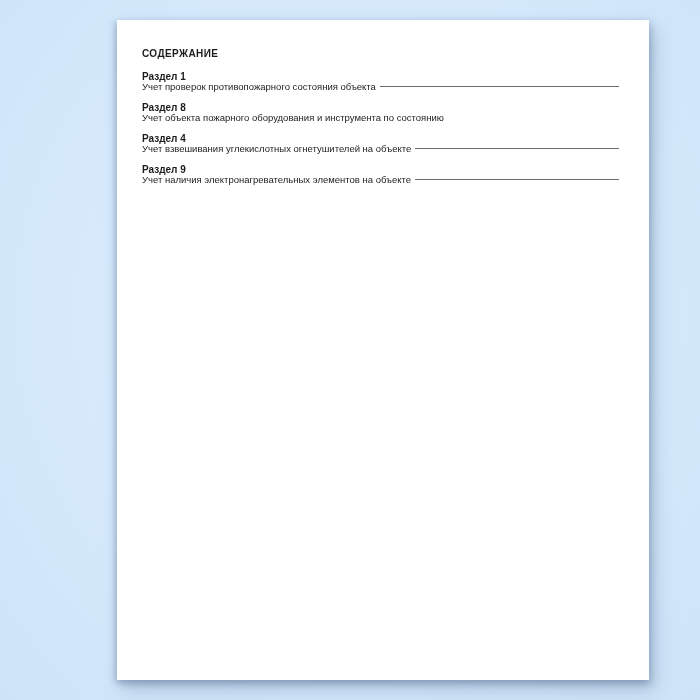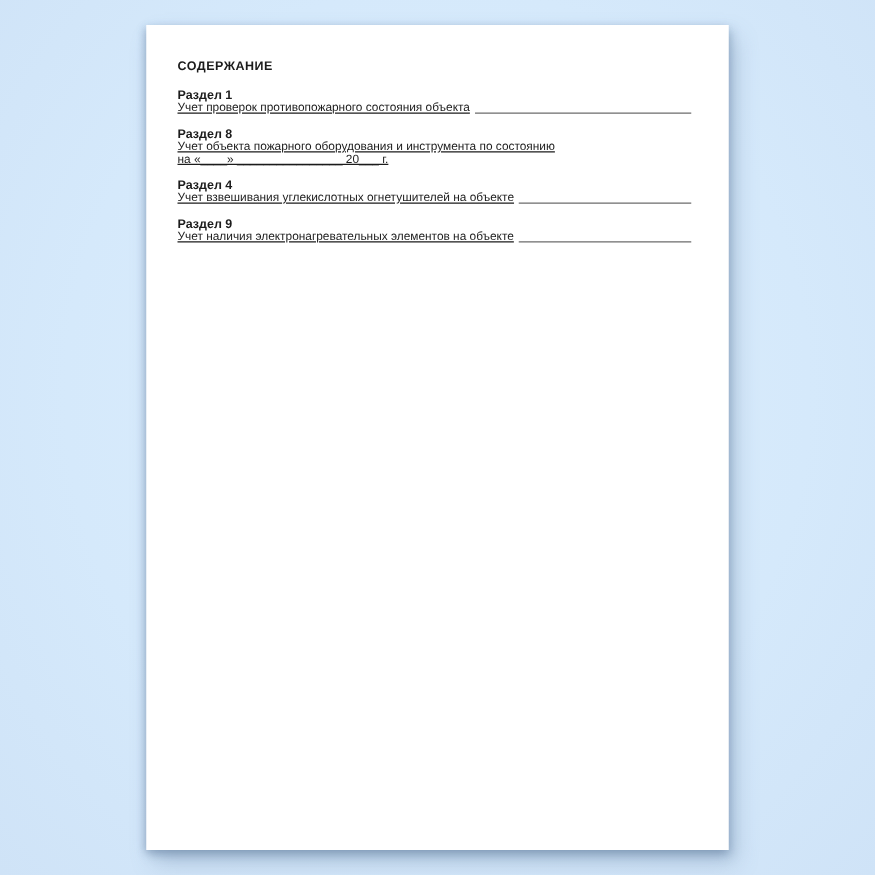--- a/index.html
+++ b/index.html
@@ -11,21 +11,21 @@
     height: 700px;
     position: relative;
     overflow: hidden;
     font-family: "Liberation Sans", sans-serif;
     background: radial-gradient(ellipse at 50% 45%, var(--bg-center) 0%, var(--bg-mid) 60%, var(--bg-edge) 100%);
   }
   .sheet {
     position: absolute;
     left: 117px;
     top: 20px;
-    width: 466px;
+    width: 532px;
     height: 660px;
     background: var(--paper);
     box-shadow:
       -2px 2px 6px rgba(96, 124, 158, 0.35),
        2px 4px 8px rgba(96, 124, 158, 0.40),
        6px 10px 18px rgba(96, 124, 158, 0.30);
   }
   .content {
     padding: 29px 30px 0 25px;
     color: var(--ink);
@@ -41,25 +41,24 @@
     margin: 0 0 11px 0;
   }
   .section-heading {
     font-size: 10px;
     line-height: 10px;
     font-weight: 700;
     white-space: nowrap;
   }
   .toc-line {
     display: flex;
-    align-items: flex-end;
+    align-items: center;
     font-size: 9.5px;
     line-height: 10px;
     white-space: nowrap;
-    text-decoration: underline;
   }
   .toc-line .txt {
     white-space: pre-wrap;
   }
   .rule {
     flex: 1 1 auto;
     border-bottom: 1px solid var(--rule);
     margin: 0 0 1px 4px;
     min-width: 20px;
   }
@@ -76,23 +75,20 @@
           <div class="toc-line">
             <span class="txt">Учет проверок противопожарного состояния объекта</span>
             <span class="rule"></span>
           </div>
         </div>
         <div class="section">
           <div class="section-heading">Раздел 8</div>
           <div class="toc-line">
             <span class="txt">Учет объекта пожарного оборудования и инструмента по состоянию</span>
           </div>
-          <div class="toc-line">
-            <span class="txt">на «____» ________________ 20___ г.</span>
-          </div>
         </div>
         <div class="section">
           <div class="section-heading">Раздел 4</div>
           <div class="toc-line">
             <span class="txt">Учет взвешивания углекислотных огнетушителей на объекте</span>
             <span class="rule"></span>
           </div>
         </div>
         <div class="section">
           <div class="section-heading">Раздел 9</div>

